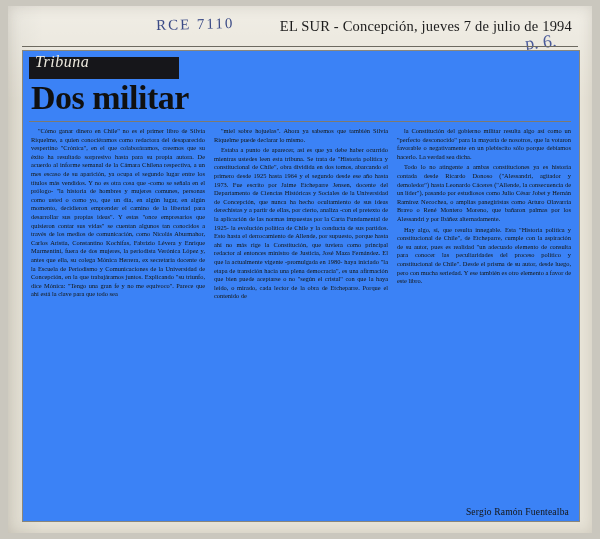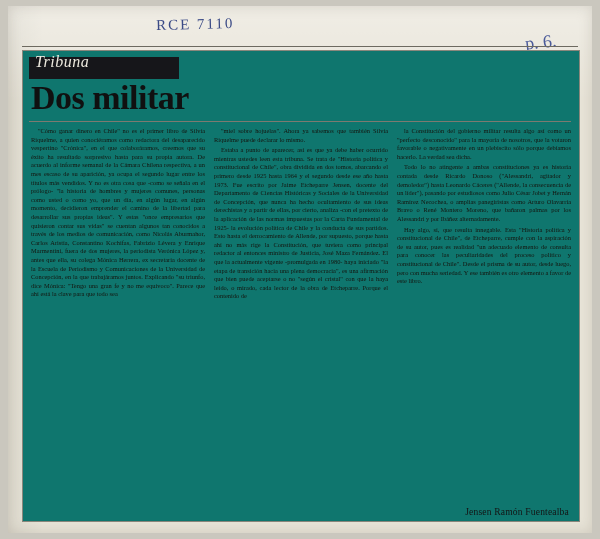--- a/index.html
+++ b/index.html
@@ -83,21 +83,21 @@
     background: #6d6a60;
   }
   
   .article {
     position: absolute;
     left: 14px;
     top: 44px;
     width: 556px;
     height: 470px;
     border: 1px solid #8a877c;
-    background: #0f766e;
+    background: #3b82f6;
   }
   .tribuna-wrap {
     position: absolute;
     left: 6px;
     top: 6px;
     width: 150px;
     height: 22px;
     background: #16161a;
   }
   .tribuna {
@@ -181,20 +181,21 @@
 <body>
 
 <div class="page">
   <div class="sheet">
     <div class="sheet-inner"></div>
     <div class="blotch b1"></div>
     <div class="blotch b2"></div>
 
     <div class="topbar">
       <div class="handref">RCE 7110</div>
+      <div class="masthead">EL SUR - Concepción, jueves 7 de julio de 1994</div>
     </div>
     <div class="pagemark">p. 6.</div>
     <div class="rule-top"></div>
 
     <div class="article">
       <div class="tribuna-wrap"></div>
       <div class="tribuna">Tribuna</div>
       <div class="title">Dos militar</div>
       <div class="rule-under-title"></div>
 
@@ -206,17 +207,17 @@
           <p>"miel sobre hojuelas". Ahora ya sabemos que también Silvia Riquelme puede declarar lo mismo.</p>
           <p>Estaba a punto de aparecer, así es que ya debe haber ocurrido mientras ustedes leen esta tribuna. Se trata de "Historia política y constitucional de Chile", obra dividida en dos tomos, abarcando el primero desde 1925 hasta 1964 y el segundo desde ese año hasta 1973. Fue escrito por Jaime Etcheparre Jensen, docente del Departamento de Ciencias Históricas y Sociales de la Universidad de Concepción, que nunca ha hecho ocultamiento de sus ideas derechistas y a partir de ellas, por cierto, analiza -con el pretexto de la aplicación de las normas impuestas por la Carta Fundamental de 1925- la evolución política de Chile y la conducta de sus partidos. Esto hasta el derrocamiento de Allende, por supuesto, porque hasta ahí no más rige la Constitución, que tuviera como principal redactor al entonces ministro de Justicia, José Maza Fernández. El que la actualmente vigente -promulgada en 1980- haya iniciado "la etapa de transición hacia una plena democracia", es una afirmación que bien puede aceptarse o no "según el cristal" con que la haya leído, o mirado, cada lector de la obra de Etcheparre. Porque el contenido de</p>
         </div>
         <div class="col">
           <p>la Constitución del gobierno militar resulta algo así como un "perfecto desconocido" para la mayoría de nosotros, que la votaron favorable o negativamente en un plebiscito sólo porque debíamos hacerlo. La verdad sea dicha.</p>
           <p>Todo lo no atingente a ambas constituciones ya es historia contada desde Ricardo Donoso ("Alessandri, agitador y demoledor") hasta Leonardo Cáceres ("Allende, la consecuencia de un líder"), pasando por estudiosos como Julio César Jobet y Hernán Ramírez Necochea, o amplias panegiristas como Arturo Olavarría Bravo o René Montero Moreno, que bañaron palmas por los Alessandri y por Ibáñez alternadamente.</p>
           <p>Hay algo, sí, que resulta innegable. Esta "Historia política y constitucional de Chile", de Etcheparre, cumple con la aspiración de su autor, pues es realidad "un adecuado elemento de consulta para conocer las peculiaridades del proceso político y constitucional de Chile". Desde el prisma de su autor, desde luego, pero con mucha seriedad. Y ese también es otro elemento a favor de este libro.</p>
         </div>
       </div>
 
-      <div class="signature">Jensen Ramón Fuentealba</div>
+      <div class="signature">Sergio Ramón Fuentealba</div>
     </div>
     <div class="edge-shadow"></div>
   </div>
 </div>
 
 </body></html>

